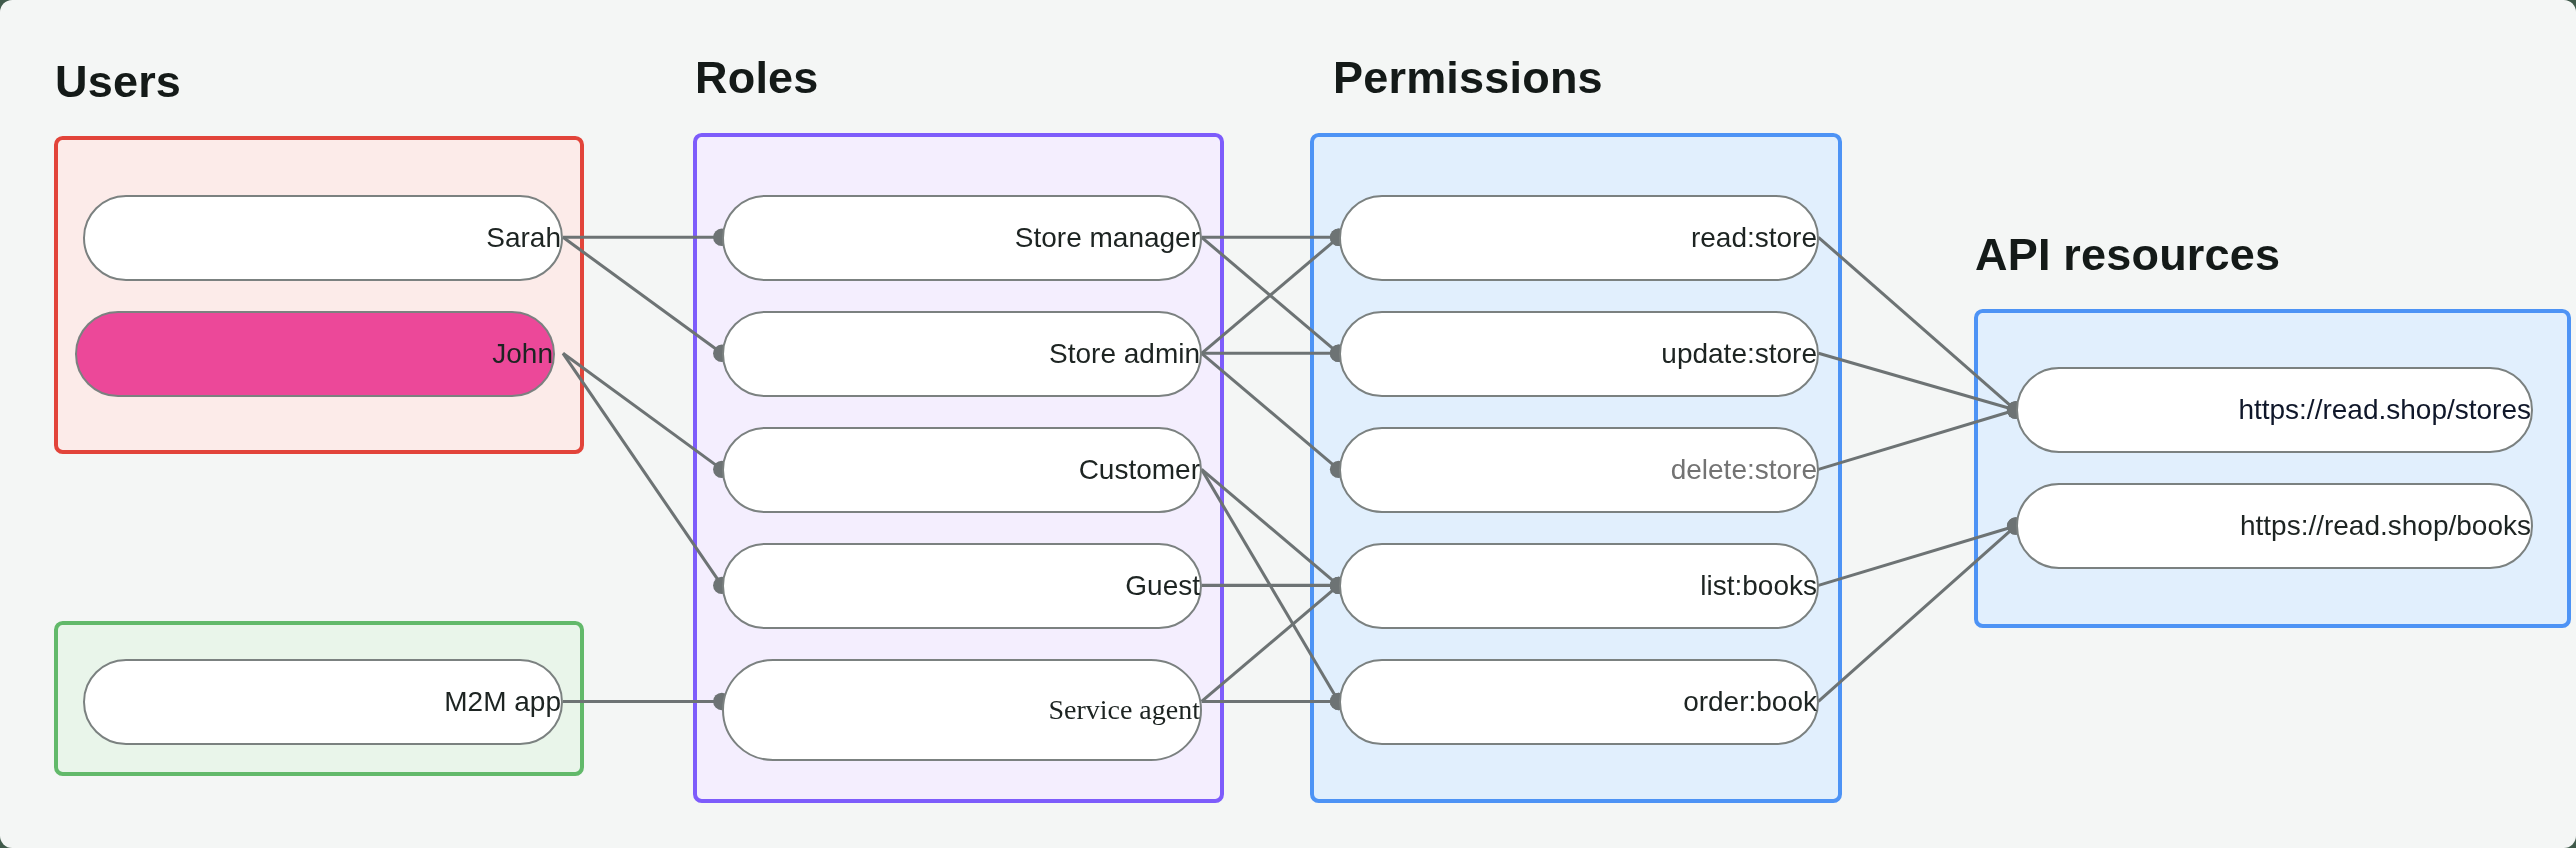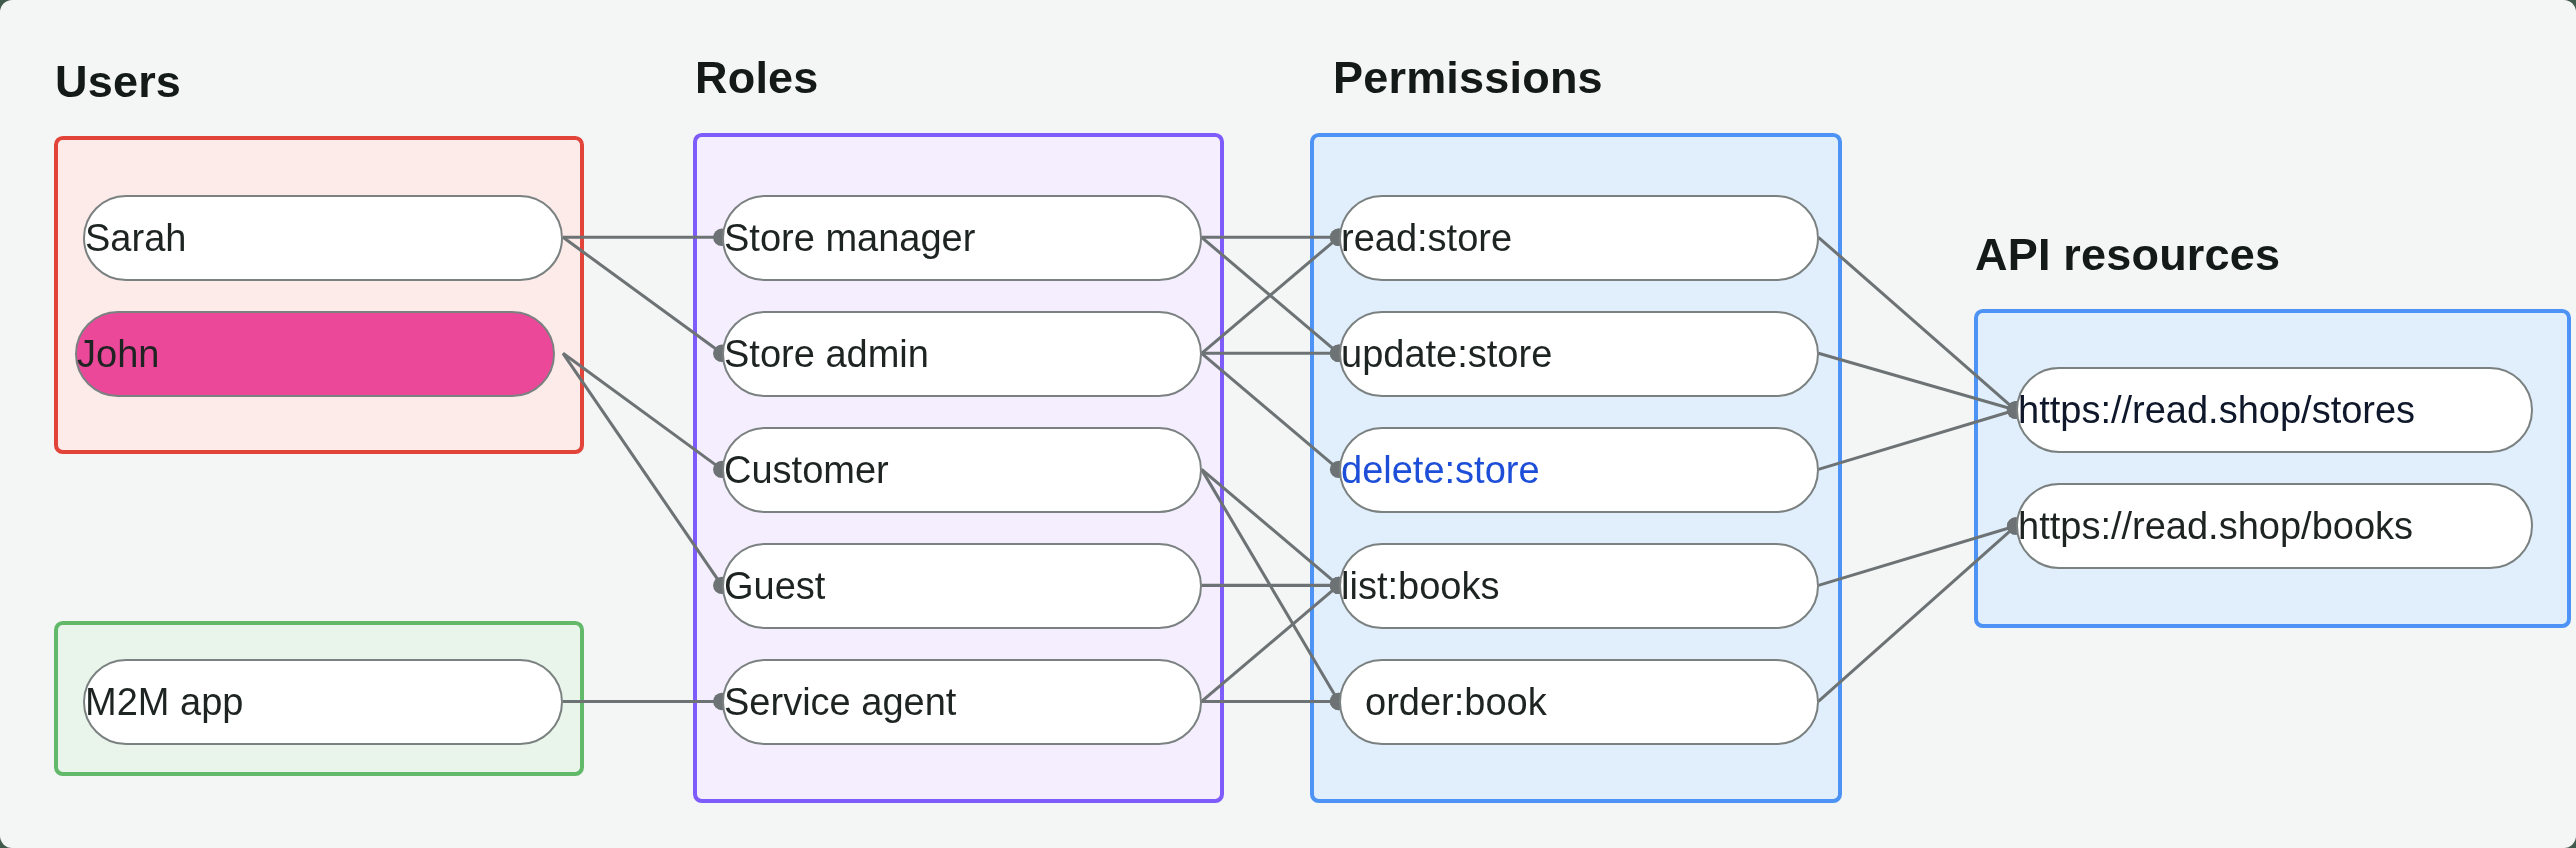--- a/index.html
+++ b/index.html
@@ -16,22 +16,22 @@
     position:absolute;box-sizing:border-box;
     border-width:4.4px;border-style:solid;border-radius:8.7px;
   }
   .group-title{
     position:absolute;font-size:45px;font-weight:600;letter-spacing:0.2px;
     white-space:nowrap;line-height:1.15;
   }
   .node{
     position:absolute;box-sizing:border-box;background:#ffffff;
     border:2.6px solid #7b8180;border-radius:52px;
-    display:flex;align-items:center;justify-content:flex-start;
-    font-size:38px;font-weight:400;white-space:nowrap;
+    display:flex;align-items:center;justify-content:flex-end;
+    font-size:28px;font-weight:400;white-space:nowrap;
   }
   svg.edges{position:absolute;left:0;top:0;pointer-events:none;}
 </style>
 </head>
 <body style="background: rgb(64, 90, 75);">
 
 <div class="stage">
   <div class="panel" style="background: rgb(244, 246, 245);">
       <div class="group" style="left: 54px; top: 136px; width: 530px; height: 318px; border-color: rgb(226, 68, 58); background: rgb(252, 235, 233);"></div>
       <div class="group-title" style="left: 55px; top: 56px; color: rgb(20, 26, 24);">Users</div>
@@ -98,31 +98,31 @@
       </div>
       <div class="node" style="left: 722px; top: 311px; width: 480px; height: 86px; border-color: rgb(123, 129, 128); background: rgb(255, 255, 255);">
         <span style="color: rgb(29, 36, 34);">Store admin</span>
       </div>
       <div class="node" style="left: 722px; top: 427px; width: 480px; height: 86px; border-color: rgb(123, 129, 128); background: rgb(255, 255, 255);">
         <span style="color: rgb(29, 36, 34);">Customer</span>
       </div>
       <div class="node" style="left: 722px; top: 543px; width: 480px; height: 86px; border-color: rgb(123, 129, 128); background: rgb(255, 255, 255);">
         <span style="color: rgb(29, 36, 34);">Guest</span>
       </div>
-      <div class="node" style="left: 722px; top: 659px; width: 480px; height: 86px; border-color: rgb(123, 129, 128); background: rgb(255, 255, 255);">
+      <div class="node" style="left: 722px; top: 659px; width: 480px; height: 102px; border-color: rgb(123, 129, 128); background: rgb(255, 255, 255); font-family: Liberation Serif, serif;">
         <span style="color: rgb(29, 36, 34);">Service agent</span>
       </div>
       <div class="node" style="left: 1339px; top: 195px; width: 480px; height: 86px; border-color: rgb(123, 129, 128); background: rgb(255, 255, 255);">
         <span style="color: rgb(29, 36, 34);">read:store</span>
       </div>
       <div class="node" style="left: 1339px; top: 311px; width: 480px; height: 86px; border-color: rgb(123, 129, 128); background: rgb(255, 255, 255);">
         <span style="color: rgb(29, 36, 34);">update:store</span>
       </div>
       <div class="node" style="left: 1339px; top: 427px; width: 480px; height: 86px; border-color: rgb(123, 129, 128); background: rgb(255, 255, 255);">
-        <span style="color: #1d4ed8;">delete:store</span>
+        <span style="color: #737373;">delete:store</span>
       </div>
       <div class="node" style="left: 1339px; top: 543px; width: 480px; height: 86px; border-color: rgb(123, 129, 128); background: rgb(255, 255, 255);">
         <span style="color: rgb(29, 36, 34);">list:books</span>
       </div>
       <div class="node" style="left: 1339px; top: 659px; width: 480px; height: 86px; border-color: rgb(123, 129, 128); background: rgb(255, 255, 255);">
         <span style="color: rgb(29, 36, 34); margin-left: 24px;">order:book</span>
       </div>
       <div class="node" style="left: 2016px; top: 367px; width: 517px; height: 86px; border-color: rgb(123, 129, 128); background: rgb(255, 255, 255);">
         <span style="color: #0f172a;">https://read.shop/stores</span>
       </div>

